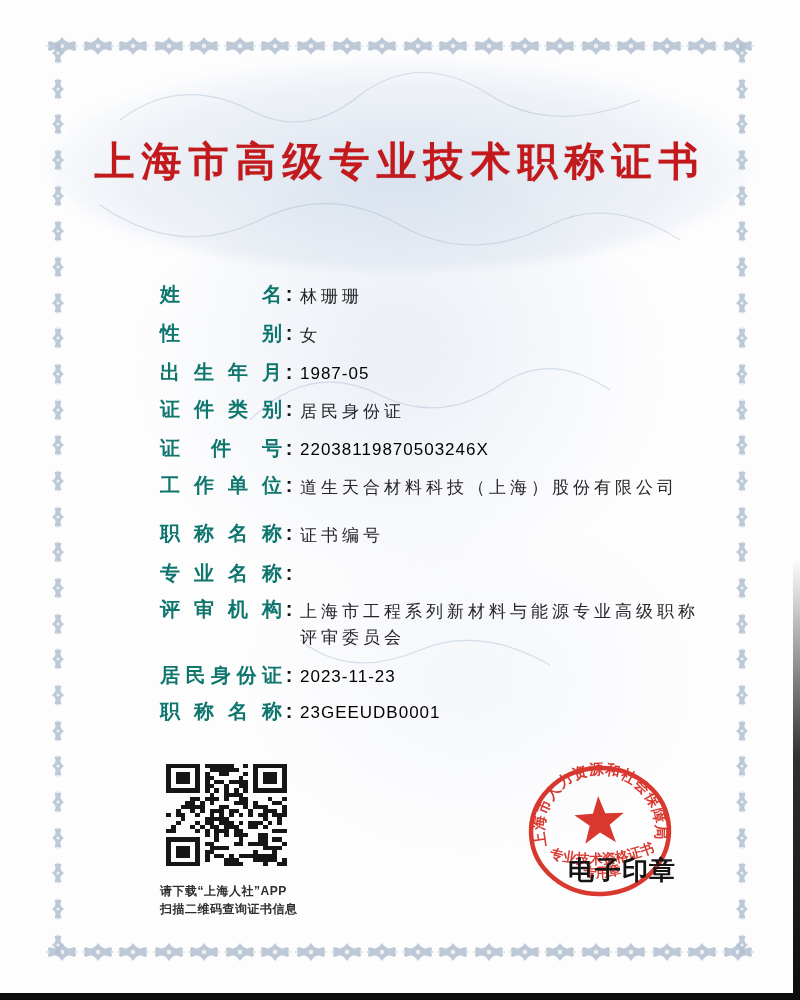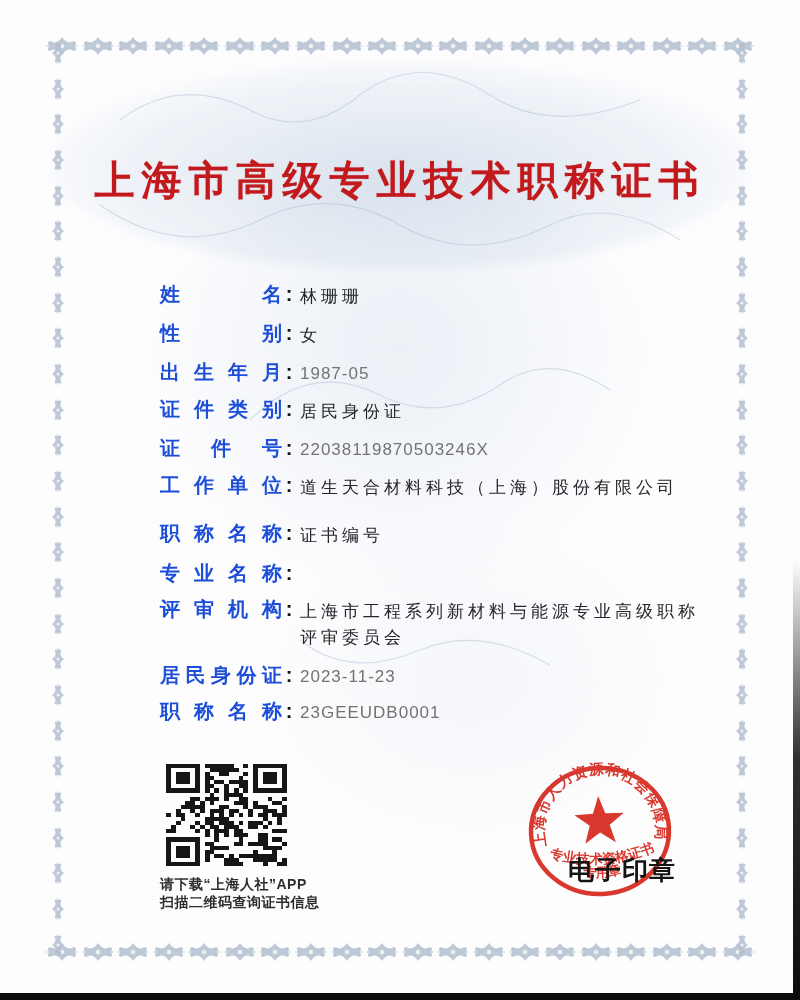--- a/index.html
+++ b/index.html
@@ -26,45 +26,45 @@
   .border-strip.top{top:35px;}
   .border-strip.bottom{top:941px;}
   .border-strip.vbar{top:36px;height:926px;width:22px;flex-direction:column;}
   .border-strip.left{left:47px;}
   .border-strip.right{left:731px;}
   .motif-box{width:34px;height:22px;display:flex;align-items:center;justify-content:center;flex:0 0 auto;}
   .vbar .motif-box{width:22px;height:34px;}
   .vbar .motif-box svg{transform:rotate(90deg);}
 
   
-  .title{position:absolute;left:0;top:153px;width:800px;margin:0;text-align:center;
+  .title{position:absolute;left:0;top:134px;width:800px;margin:0;text-align:center;
          font-size:40px;font-weight:bold;letter-spacing:7px;color:#c2191d;z-index:2;
          text-shadow:0 0 1px rgba(194,25,29,.4);}
 
   
   .fields{position:absolute;left:160px;width:560px;z-index:2;}
   .g1{top:283px;}
   .g2{top:522px;}
   .g3{top:664px;}
   .row{display:flex;align-items:flex-start;margin-bottom:13px;min-height:22px;}
-  .label{display:inline-block;width:122px;font-size:20px;font-weight:bold;color:#1d4ed8;
+  .label{display:inline-block;width:122px;font-size:20px;font-weight:bold;color:#0f766e;
          line-height:22px;text-align:justify;text-align-last:justify;flex:0 0 auto;}
   .colon{display:inline-block;width:14px;font-size:20px;font-weight:bold;color:#121212;
          line-height:22px;text-align:center;flex:0 0 auto;}
   .value{margin-left:4px;font-size:17px;color:#26262a;line-height:26px;letter-spacing:4px;
          font-family:"DejaVu Serif",serif;max-width:405px;}
   .value.num{font-family:"Liberation Sans",sans-serif;letter-spacing:1px;line-height:23px;
-             padding-top:1px;color:#737373;}
+             padding-top:1px;color:#000000;}
   .g2 .row{margin-bottom:14px;}
   .g3 .row{margin-bottom:12px;}
 
   
   .qr-block{position:absolute;left:160px;top:764px;z-index:2;}
   .qr-svg{display:block;margin-left:6px;}
-  .qr-caption{margin-top:9px;font-size:14px;font-weight:bold;color:#2e2e30;line-height:18px;
+  .qr-caption{margin-top:16px;font-size:12px;font-weight:bold;color:#2e2e30;line-height:18px;
               letter-spacing:.5px;}
 
   
   .seal{position:absolute;left:512px;top:752px;z-index:2;opacity:.93;
         mix-blend-mode:multiply;transform:rotate(-3deg);}
   .seal text{font-family:"Liberation Sans",sans-serif;font-weight:bold;}
   .seal-overlay{position:absolute;left:541px;top:853px;z-index:3;font-size:26px;font-weight:600;
                 color:#141414;letter-spacing:1px;font-family:"Liberation Sans",sans-serif;margin-left:27px;}
 
   

